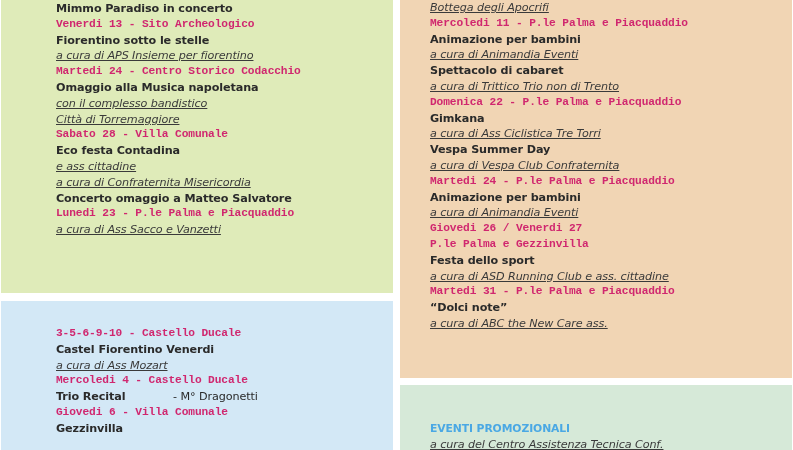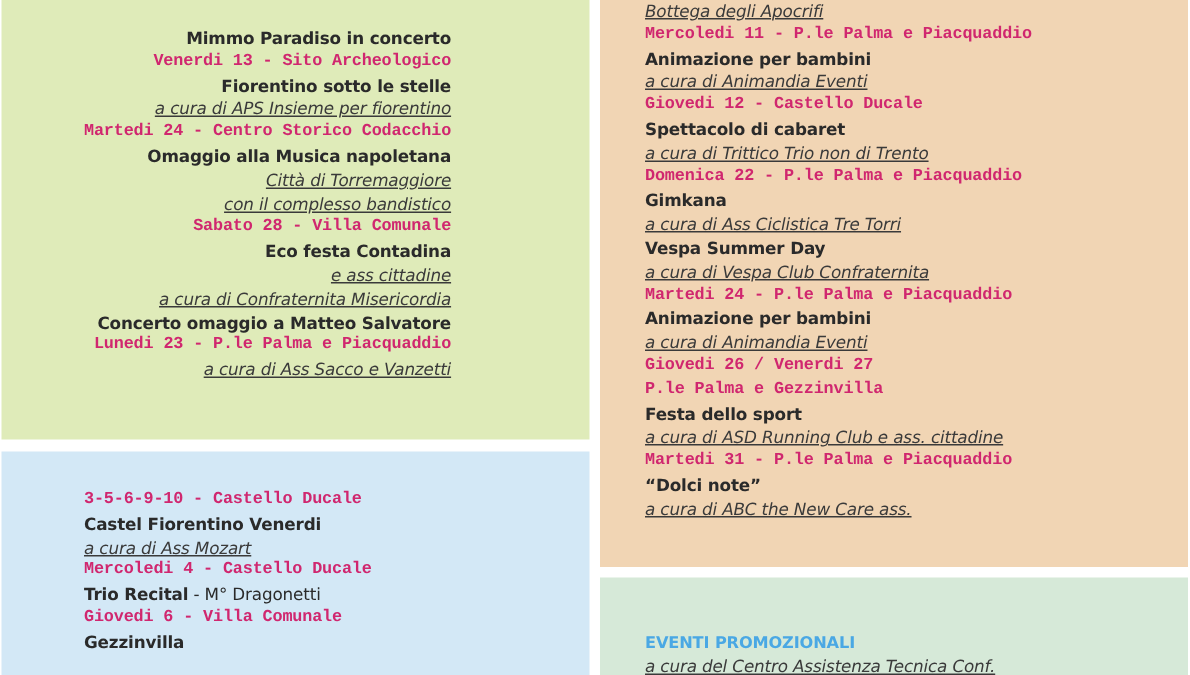--- a/index.html
+++ b/index.html
@@ -32,42 +32,42 @@
     .lines li {
       height: 15.8px;
       line-height: 15.8px;
       font-size: 11.2px;
       white-space: nowrap;
       letter-spacing: -0.1px;
     }
     .t-date { color: #d0276f; font-weight: bold; font-family: Liberation Mono, monospace; }
     .t-title { color: #2a2a2a; font-weight: bold; }
     .t-org { color: #3a3a3a; font-style: italic; text-decoration: underline; }
-    .t-plain { color: #2a2a2a; font-weight: normal; }
+    .t-plain { color: #2a2a2a; font-weight: normal; padding-left: 44px; }
     .t-heading { color: #4aa8e4; font-weight: bold; font-size: 10.8px !important; }
 
-    #green-lines { left: 56px; top: 18px; text-align: right; }
+    #green-lines { left: 56px; top: 1px; }
     #blue-lines { left: 56px; top: 320px; }
     #peach-lines { left: 430px; top: 0px; }
     #mint-lines { left: 430px; top: 421px; }
     .gap-head { height: 6px !important; }
   </style>
 </head>
 <body>
 
 <div class="panel" id="panel-green"></div>
 <ul class="lines" id="green-lines">
   <li class="t-title">Mimmo Paradiso in concerto</li>
   <li class="t-date">Venerdi 13 - Sito Archeologico</li>
   <li class="t-title">Fiorentino sotto le stelle</li>
   <li class="t-org">a cura di APS Insieme per fiorentino</li>
   <li class="t-date">Martedi 24 - Centro Storico Codacchio</li>
   <li class="t-title">Omaggio alla Musica napoletana</li>
+  <li class="t-org">con il complesso bandistico</li>
   <li class="t-org">Città di Torremaggiore</li>
-  <li class="t-org">con il complesso bandistico</li>
   <li class="t-date">Sabato 28 - Villa Comunale</li>
   <li class="t-title">Eco festa Contadina</li>
   <li class="t-org">e ass cittadine</li>
   <li class="t-org">a cura di Confraternita Misericordia</li>
   <li class="t-title">Concerto omaggio a Matteo Salvatore</li>
   <li class="t-date">Lunedi 23 - P.le Palma e Piacquaddio</li>
   <li class="t-org">a cura di Ass Sacco e Vanzetti</li>
 </ul>
 
 <div class="panel" id="panel-blue"></div>
@@ -83,21 +83,20 @@
   <li class="t-date">Giovedi 6 - Villa Comunale</li>
   <li class="t-title">Gezzinvilla</li>
 </ul>
 
 <div class="panel" id="panel-peach"></div>
 <ul class="lines" id="peach-lines">
   <li class="t-org">Bottega degli Apocrifi</li>
   <li class="t-date">Mercoledi 11 - P.le Palma e Piacquaddio</li>
   <li class="t-title">Animazione per bambini</li>
   <li class="t-org">a cura di Animandia Eventi</li>
-  <li class="t-date">Giovedi 12 - Castello Ducale</li>
   <li class="t-title">Spettacolo di cabaret</li>
   <li class="t-org">a cura di Trittico Trio non di Trento</li>
   <li class="t-date">Domenica 22 - P.le Palma e Piacquaddio</li>
   <li class="t-title">Gimkana</li>
   <li class="t-org">a cura di Ass Ciclistica Tre Torri</li>
   <li class="t-title">Vespa Summer Day</li>
   <li class="t-org">a cura di Vespa Club Confraternita</li>
   <li class="t-date">Martedi 24 - P.le Palma e Piacquaddio</li>
   <li class="t-title">Animazione per bambini</li>
   <li class="t-org">a cura di Animandia Eventi</li>

